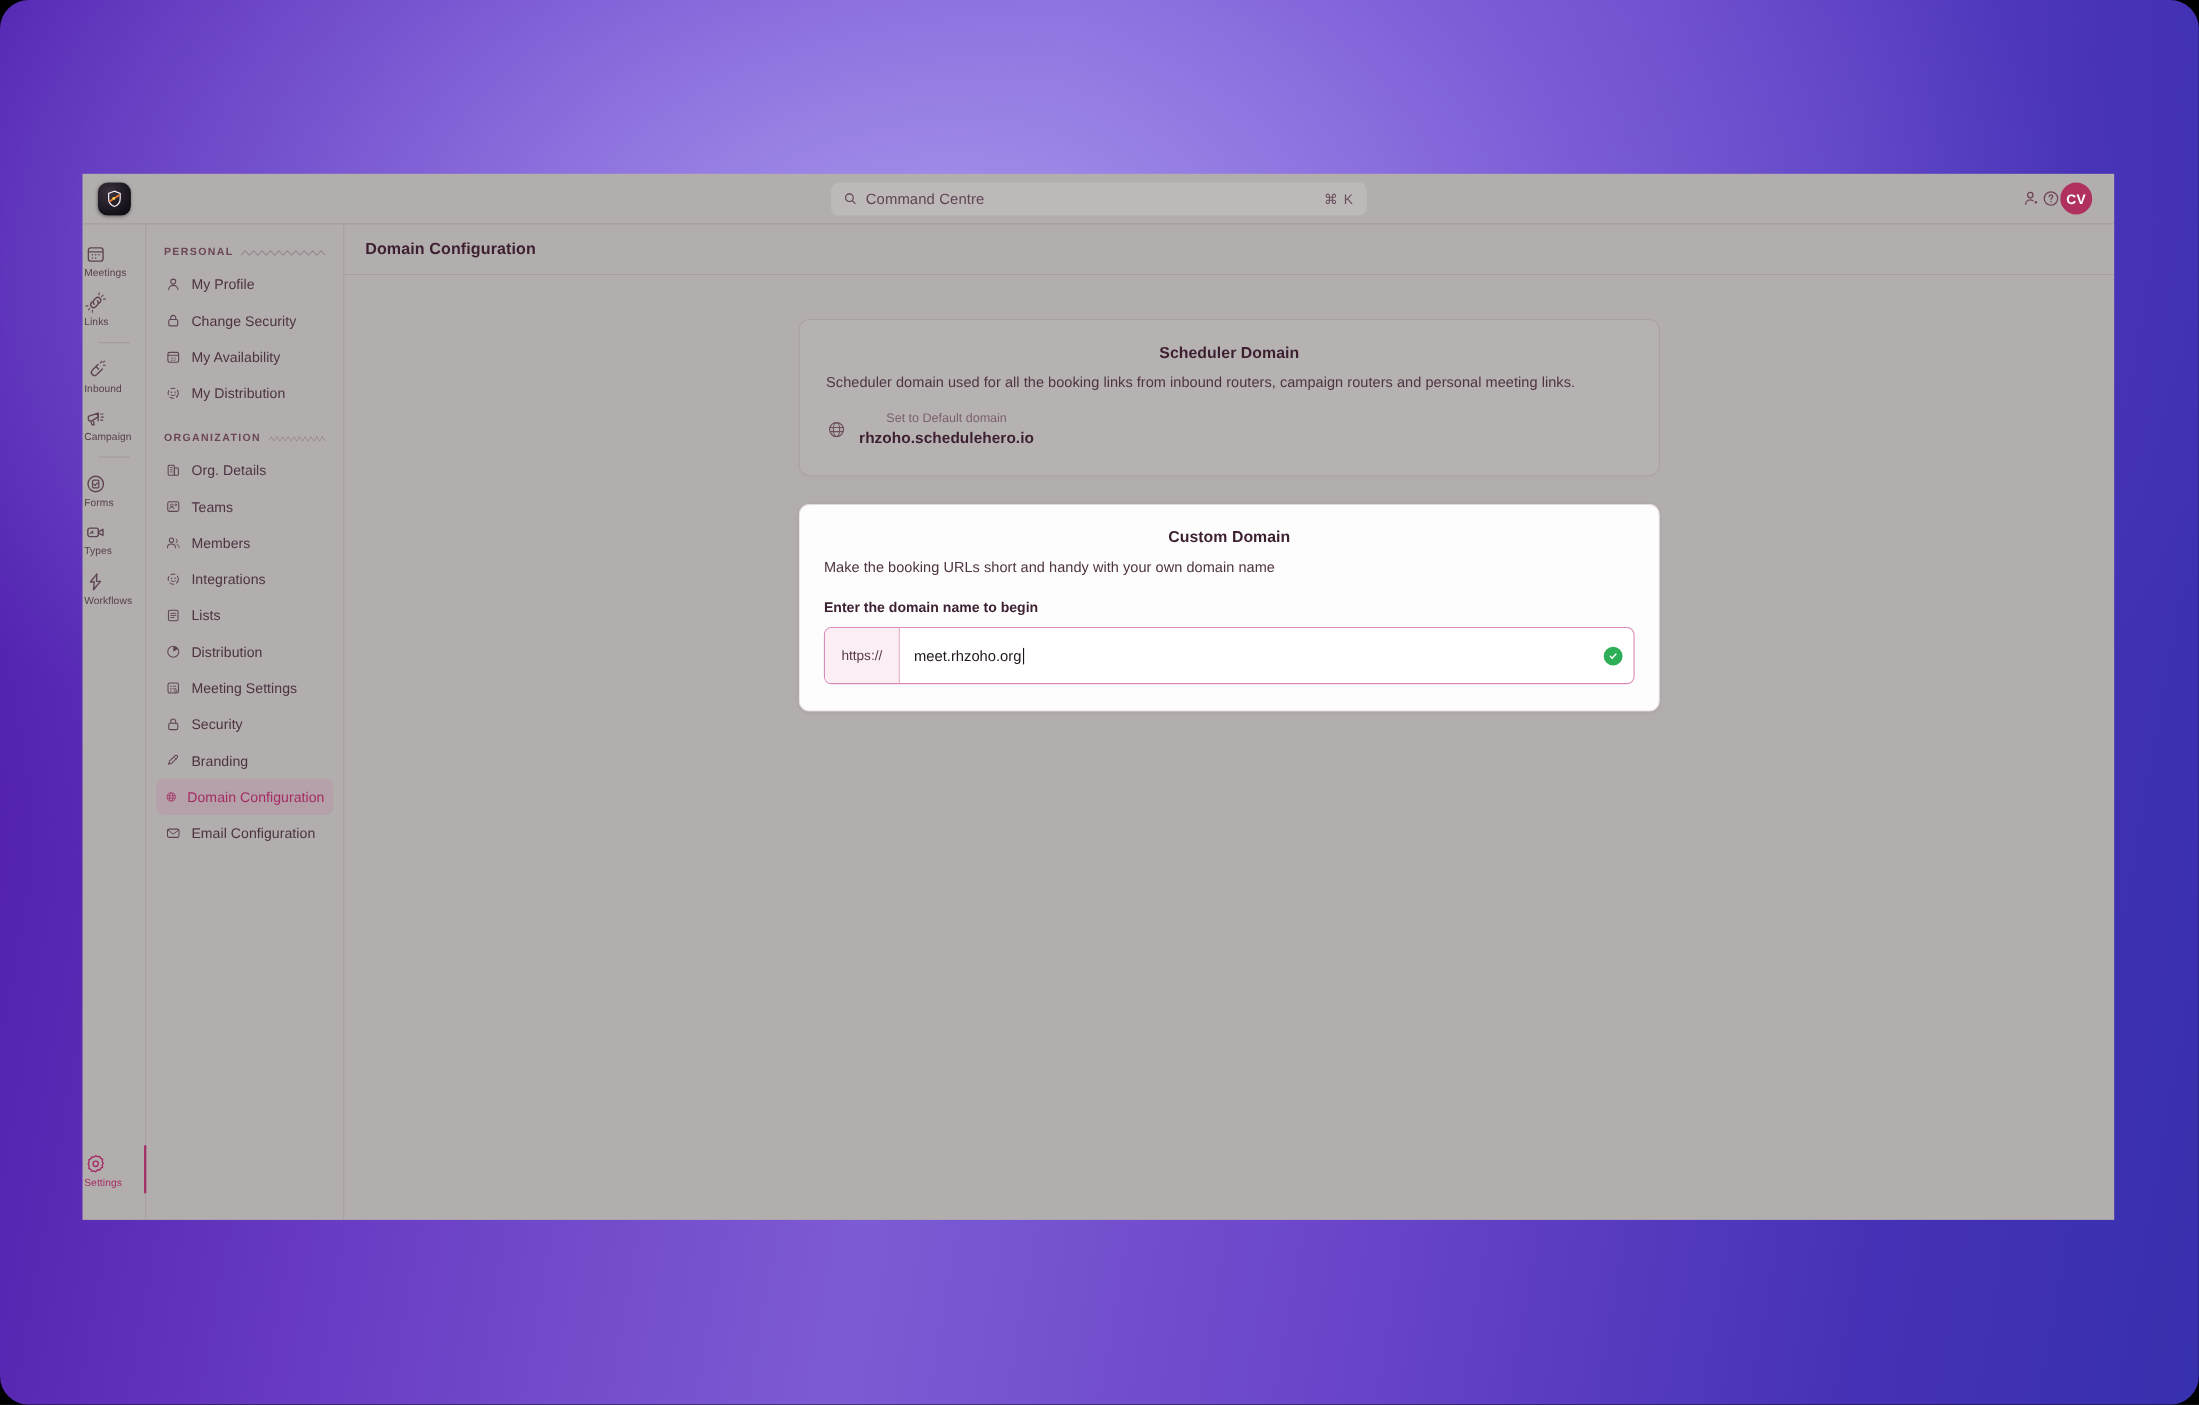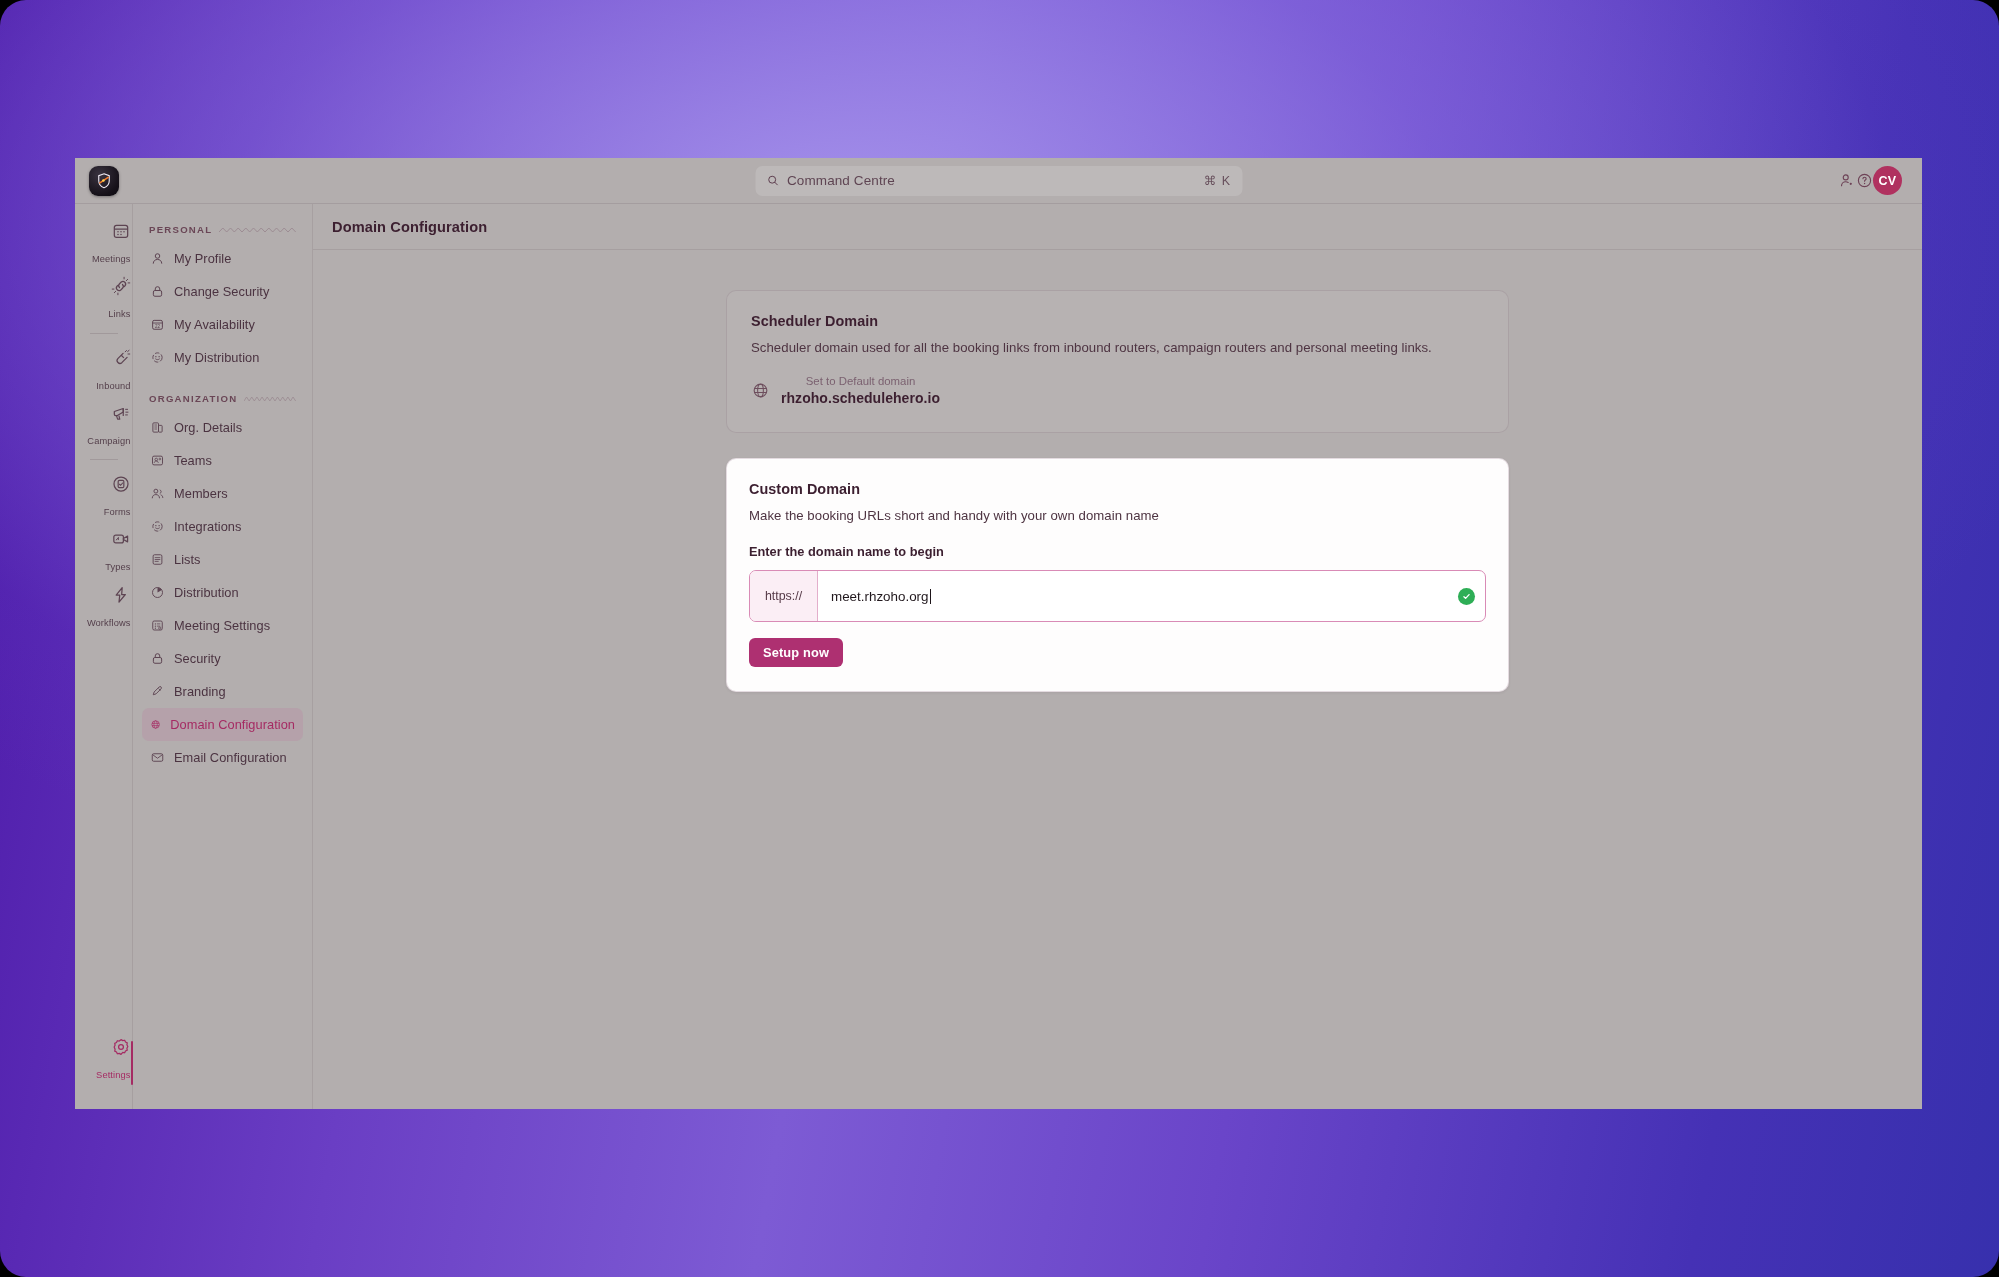--- a/index.html
+++ b/index.html
@@ -106,22 +106,22 @@
     padding-top: 12px;
     border-right: 1px solid rgba(90,70,80,0.14);
     position: relative;
   }
   .rail-item {
     width: 54px;
     padding: 5px 0 4px;
     margin-bottom: 3px;
     display: flex;
     flex-direction: column;
-    align-items: flex-end;
-    gap: 14px;
+    align-items: flex-start;
+    gap: 3px;
     cursor: pointer;
     border-radius: 7px;
   }
   .rail-item .lbl {
     font-size: 9.3px;
     color: #55404c;
     letter-spacing: 0.1px;
     line-height: 1;
   }
   .rail-sep {
@@ -223,20 +223,21 @@
     border: 1px solid rgba(150,120,140,0.25);
     margin-top: 25px;
     padding: 22px 22px 24px 22px;
     box-shadow: 0 1px 3px rgba(40,20,40,0.07);
   }
   .card-title {
     font-size: 14.4px;
     font-weight: 700;
     color: #3c1f30;
     letter-spacing: 0.05px;
+    text-align: center;
   }
   .card-sub {
     margin-top: 11px;
     font-size: 13.2px;
     color: #4e3442;
     letter-spacing: 0.05px;
   }
   .default-domain-row {
     margin-top: 20px;
     display: flex;
@@ -632,23 +633,20 @@
                 <span>meet.rhzoho.org</span>
                   <span class="caret"></span>
               </div>
               <div class="valid-badge">
                 <svg width="11" height="11" viewBox="0 0 24 24">
                   <path d="M6.4 12.4l3.6 3.6 7.6-8.2" fill="none" stroke="#ffffff" stroke-width="2.8" stroke-linecap="round" stroke-linejoin="round"></path>
                 </svg>
               </div>
             </div>
 
-            <div class="btn-row">
-              <button class="setup-btn">Setup now</button>
-            </div>
           </div>
 
         </div>
       </div>
 
     </div>
   </div>
 </div>
 
 </body></html>

